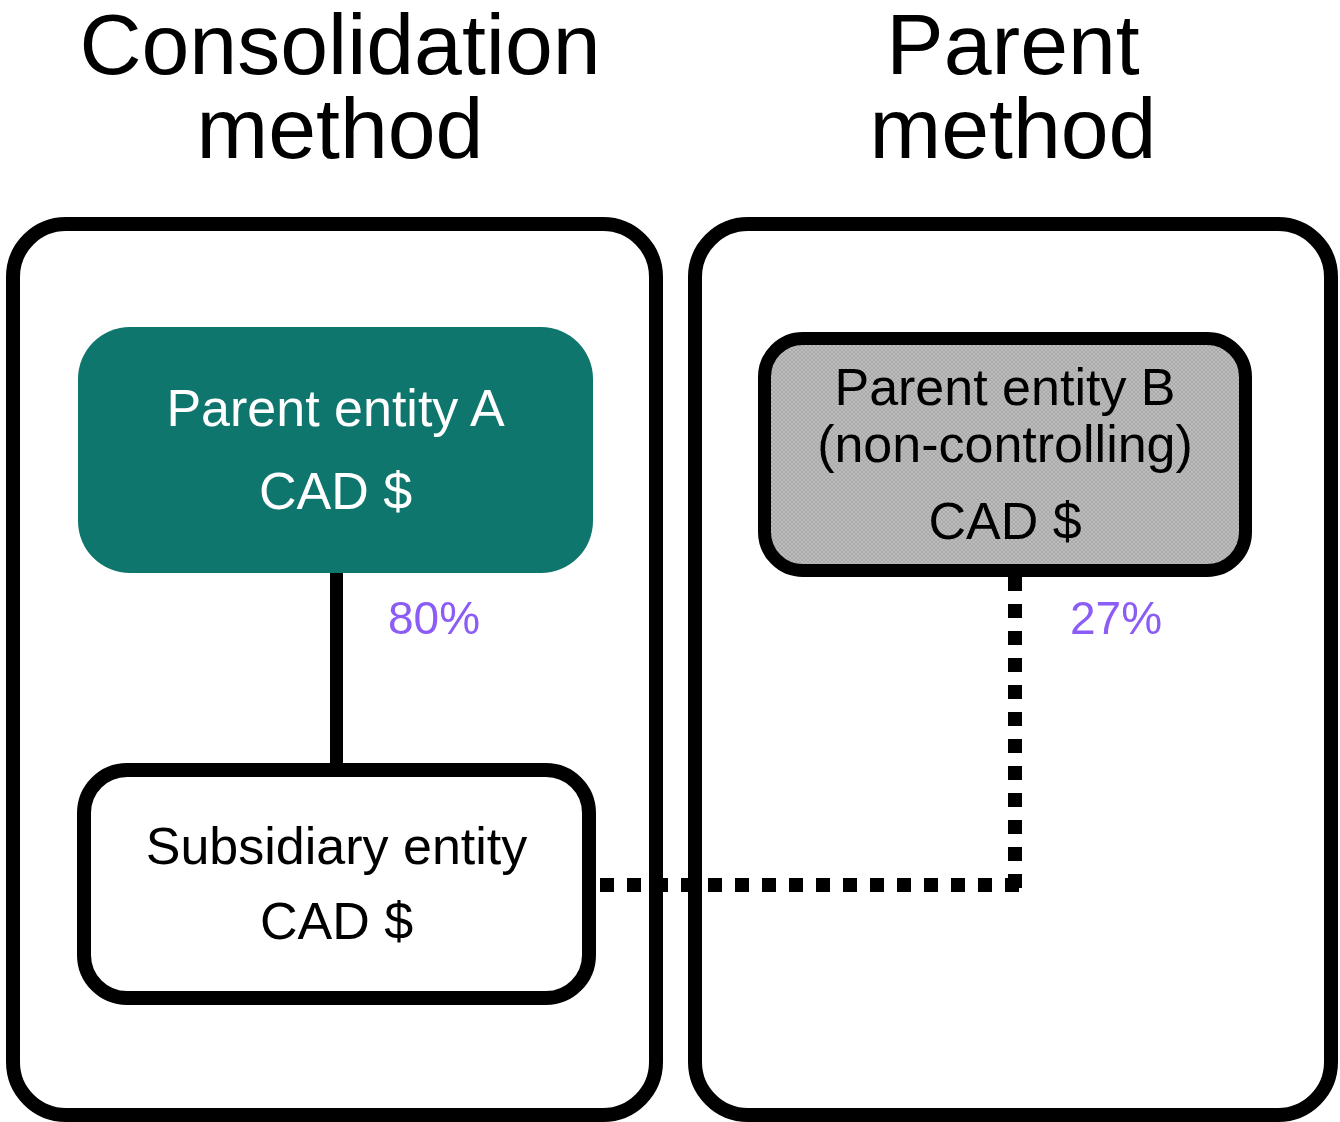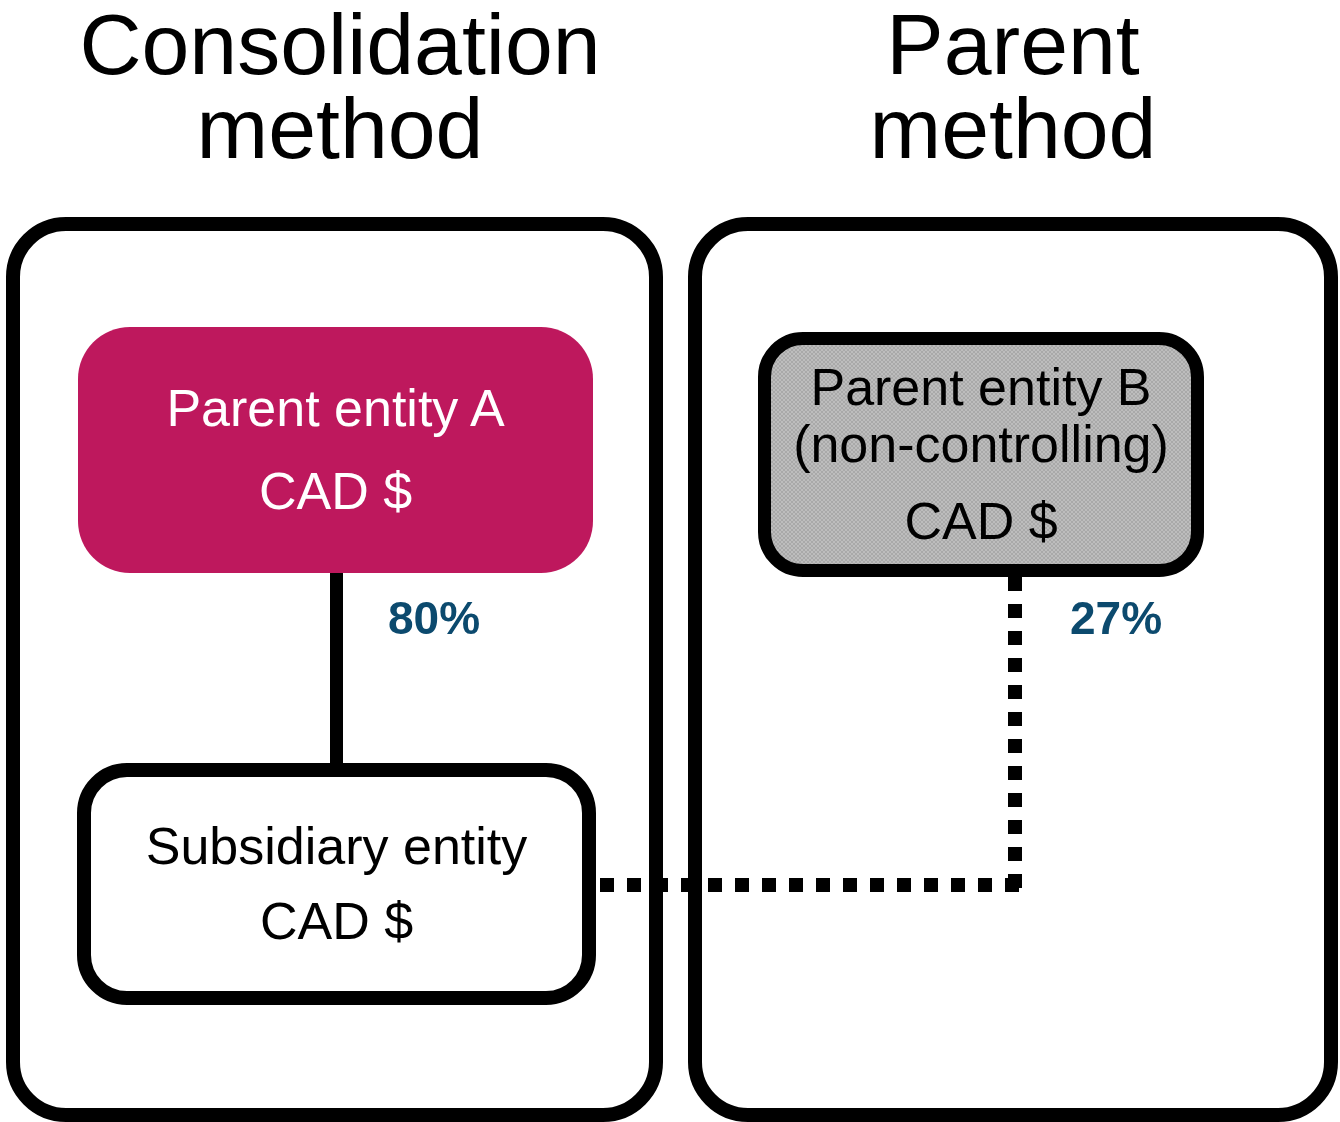--- a/index.html
+++ b/index.html
@@ -47,52 +47,52 @@
     flex-direction: column;
     align-items: center;
     justify-content: center;
     text-align: center;
     font-size: 52px;
     line-height: 57px;
   }
   .parent-a {
     left: 58px; top: 96px;
     width: 515px; height: 246px;
-    background: #be185d;
+    background: #0f766e;
     color: #ffffff;
     border-radius: 52px;
     gap: 26px;
   }
   .subsidiary {
     left: 57px; top: 532px;
     width: 519px; height: 242px;
     background: #ffffff;
     color: #000000;
     border: 14px solid #000000;
     border-radius: 50px;
     gap: 18px;
   }
   .parent-b {
     left: 56px; top: 101px;
-    width: 446px; height: 245px;
+    width: 494px; height: 245px;
     background-color: #b3b3b3;
     background-image: repeating-conic-gradient(#bdbdbd 0% 25%, #a9a9a9 0% 50%);
     background-size: 4px 4px;
     color: #000000;
     border: 13px solid #000000;
     border-radius: 45px;
     gap: 20px;
   }
   .ownership-label {
     position: absolute;
     left: 368px; top: 364px;
     font-size: 46px;
     line-height: 46px;
-    font-weight: bold;
-    color: #0c4a6e;
+    font-weight: normal;
+    color: #8b5cf6;
     white-space: nowrap;
   }
   .connector-solid-v {
     position: absolute;
     left: 310px; top: 342px;
     width: 13px; height: 190px;
     background: #000000;
   }
   .connector-dotted-v {
     position: absolute;

